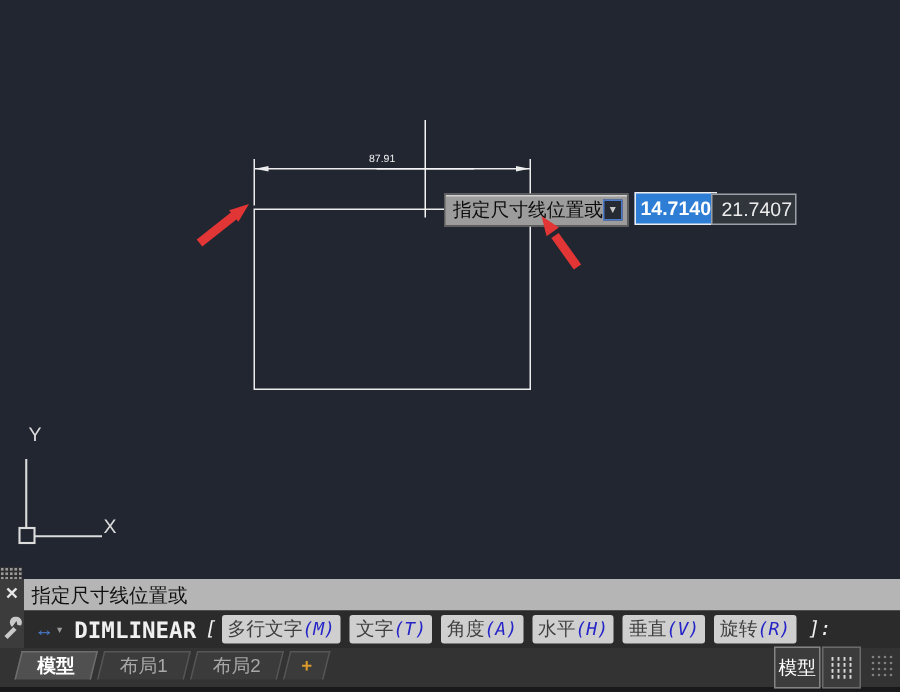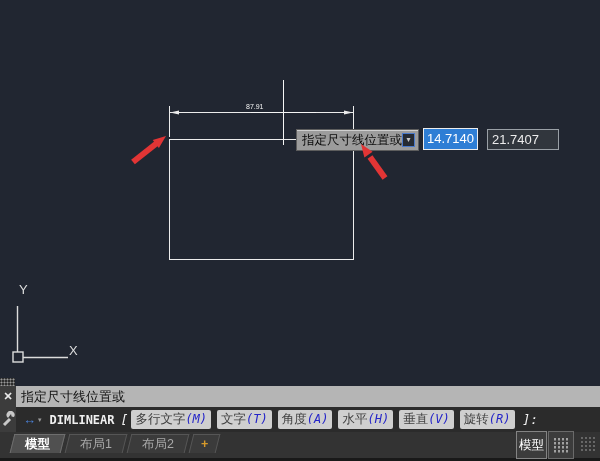--- a/index.html
+++ b/index.html
@@ -22,40 +22,40 @@
   .di-tooltip { position:absolute; left:296px; top:129px; width:123px; height:22px;
                 background:#9c9c9c; border:1px solid #5d5d5d; box-shadow:0 1px 0 #cfcfcf inset;
                 display:flex; align-items:center; z-index:5; }
   .di-tooltip .tip-label { color:#0b0b0b; font-size:12.5px; padding-left:5px; flex:1; white-space:nowrap; }
   .di-expand { width:13px; height:14px; margin-right:3px; background:#262b33;
                border:1px solid #4a79c9; color:#c8c8c8; font-size:8px; line-height:12px;
                text-align:center; cursor:pointer; }
 
   .di-input { position:absolute; height:22px; font-size:13px; line-height:20px; z-index:5; }
   .di-input-x { left:423px; top:128px; width:55px; background:#2e7ed5; color:#ffffff;
-                border:1px solid #ececec; padding-left:3px; }
-  .di-input-y { left:487px; top:129px; width:72px; height:21px; background:#31363d; color:#ececec;
-                border:1px solid #9aa0a6; padding-left:4px; }
+                border:1px solid #ececec; padding-left:3px;font-weight:bold; }
+  .di-input-y { left:474px; top:129px; width:57px; height:21px; background:#31363d; color:#ececec;
+                border:1px solid #9aa0a6; padding-left:4px;text-align:center; }
 
   
   .cmd-grip { position:absolute; left:0; top:378px; width:15px; height:8px; background:#2d2d2d;
               background-image:radial-gradient(circle, #9a9a9a 0.9px, transparent 1.1px);
               background-size:3px 3px; cursor:grab; }
   .cmd-win { position:absolute; left:0; top:386px; width:600px; height:46px; }
   .cmd-gutter { position:absolute; left:0; top:0; width:16px; height:46px; background:#3c3c3c; }
   .cmd-close { position:absolute; left:1px; top:3px; width:14px; height:15px; background:none; border:none;
                color:#e8e8e8; font-size:11px; font-weight:bold; line-height:15px; text-align:center; cursor:pointer; }
   .cmd-wrench { position:absolute; left:1px; top:25px; cursor:pointer; }
   .cmd-history { position:absolute; left:16px; top:0; width:584px; height:21px; background:#b5b5b5;
                  color:#111111; font-size:13px; line-height:21px; padding-left:5px; white-space:nowrap; }
   .cmd-line { position:absolute; left:16px; top:21px; width:584px; height:25px; background:#2b2b2b;
               display:flex; align-items:center; white-space:nowrap; }
   .cmd-arrow { color:#4a7fd4; font-size:13px; font-weight:bold; margin-left:7px; }
   .cmd-arrow-caret { color:#9a9a9a; font-size:7px; margin-left:2px; margin-right:8px; }
-  .cmd-name { color:#f0f0f0; font-size:12px; font-family:"DejaVu Sans Mono", monospace; font-weight:bold; }
+  .cmd-name { color:#f0f0f0; font-size:15px; font-family:"DejaVu Sans Mono", monospace; font-weight:bold; }
   .cmd-bracket { color:#f0f0f0; font-size:13px; font-style:italic; font-family:"DejaVu Sans Mono", monospace;
                  margin:0 3px 0 6px; }
   .cmd-bracket.close { margin:0 0 0 2px; }
   .chip { background:#cfcfcf; border-radius:2px; padding:1px 4px; margin-right:6px; font-size:12.5px;
           cursor:pointer; }
   .chip .chip-label { color:#404040; }
   .chip .chip-key { color:#2424c8; font-style:italic; font-family:"DejaVu Sans Mono", monospace; font-size:12px; }
 
   
   .tabbar { position:absolute; left:0; top:432px; width:600px; height:29px; background:#333333;

